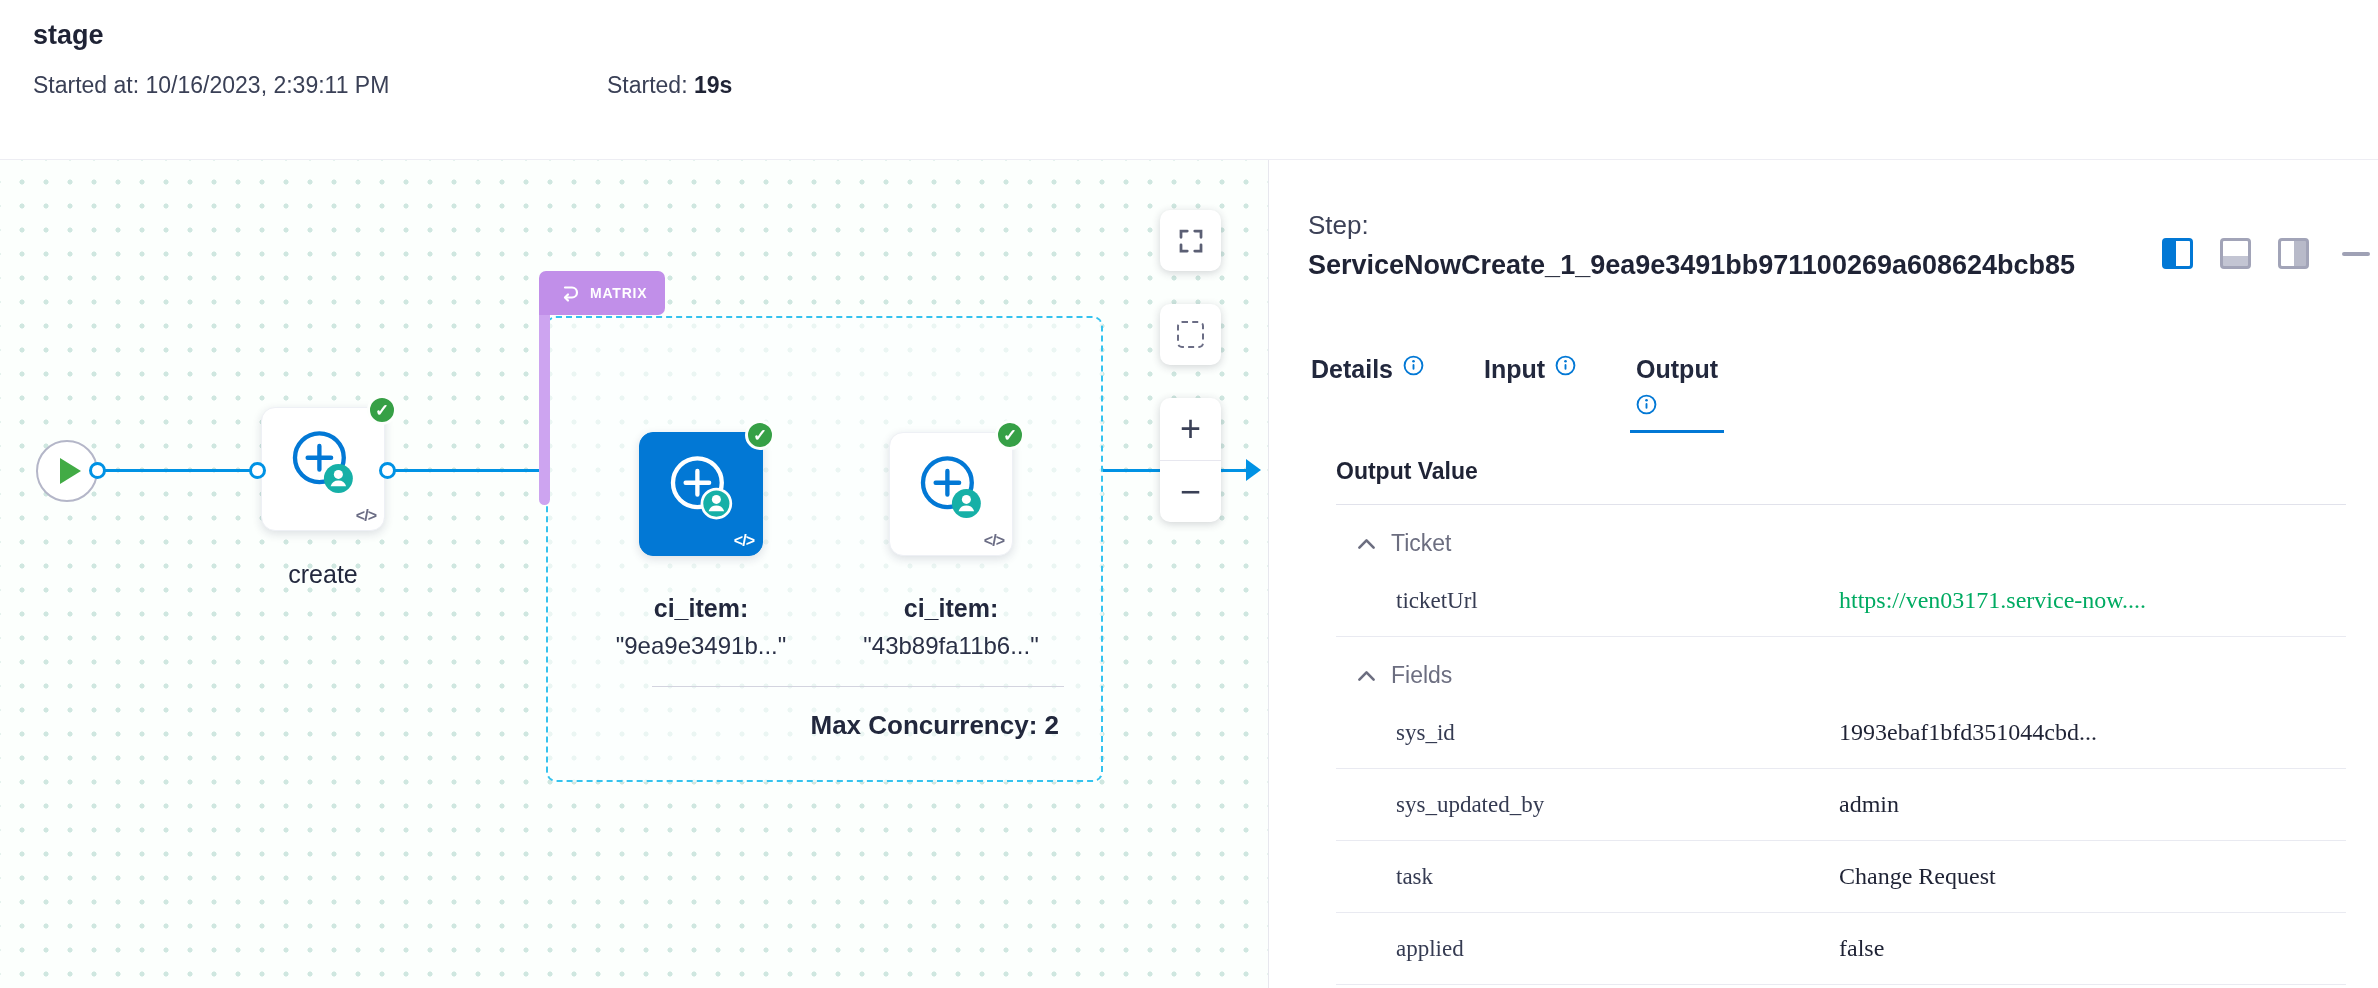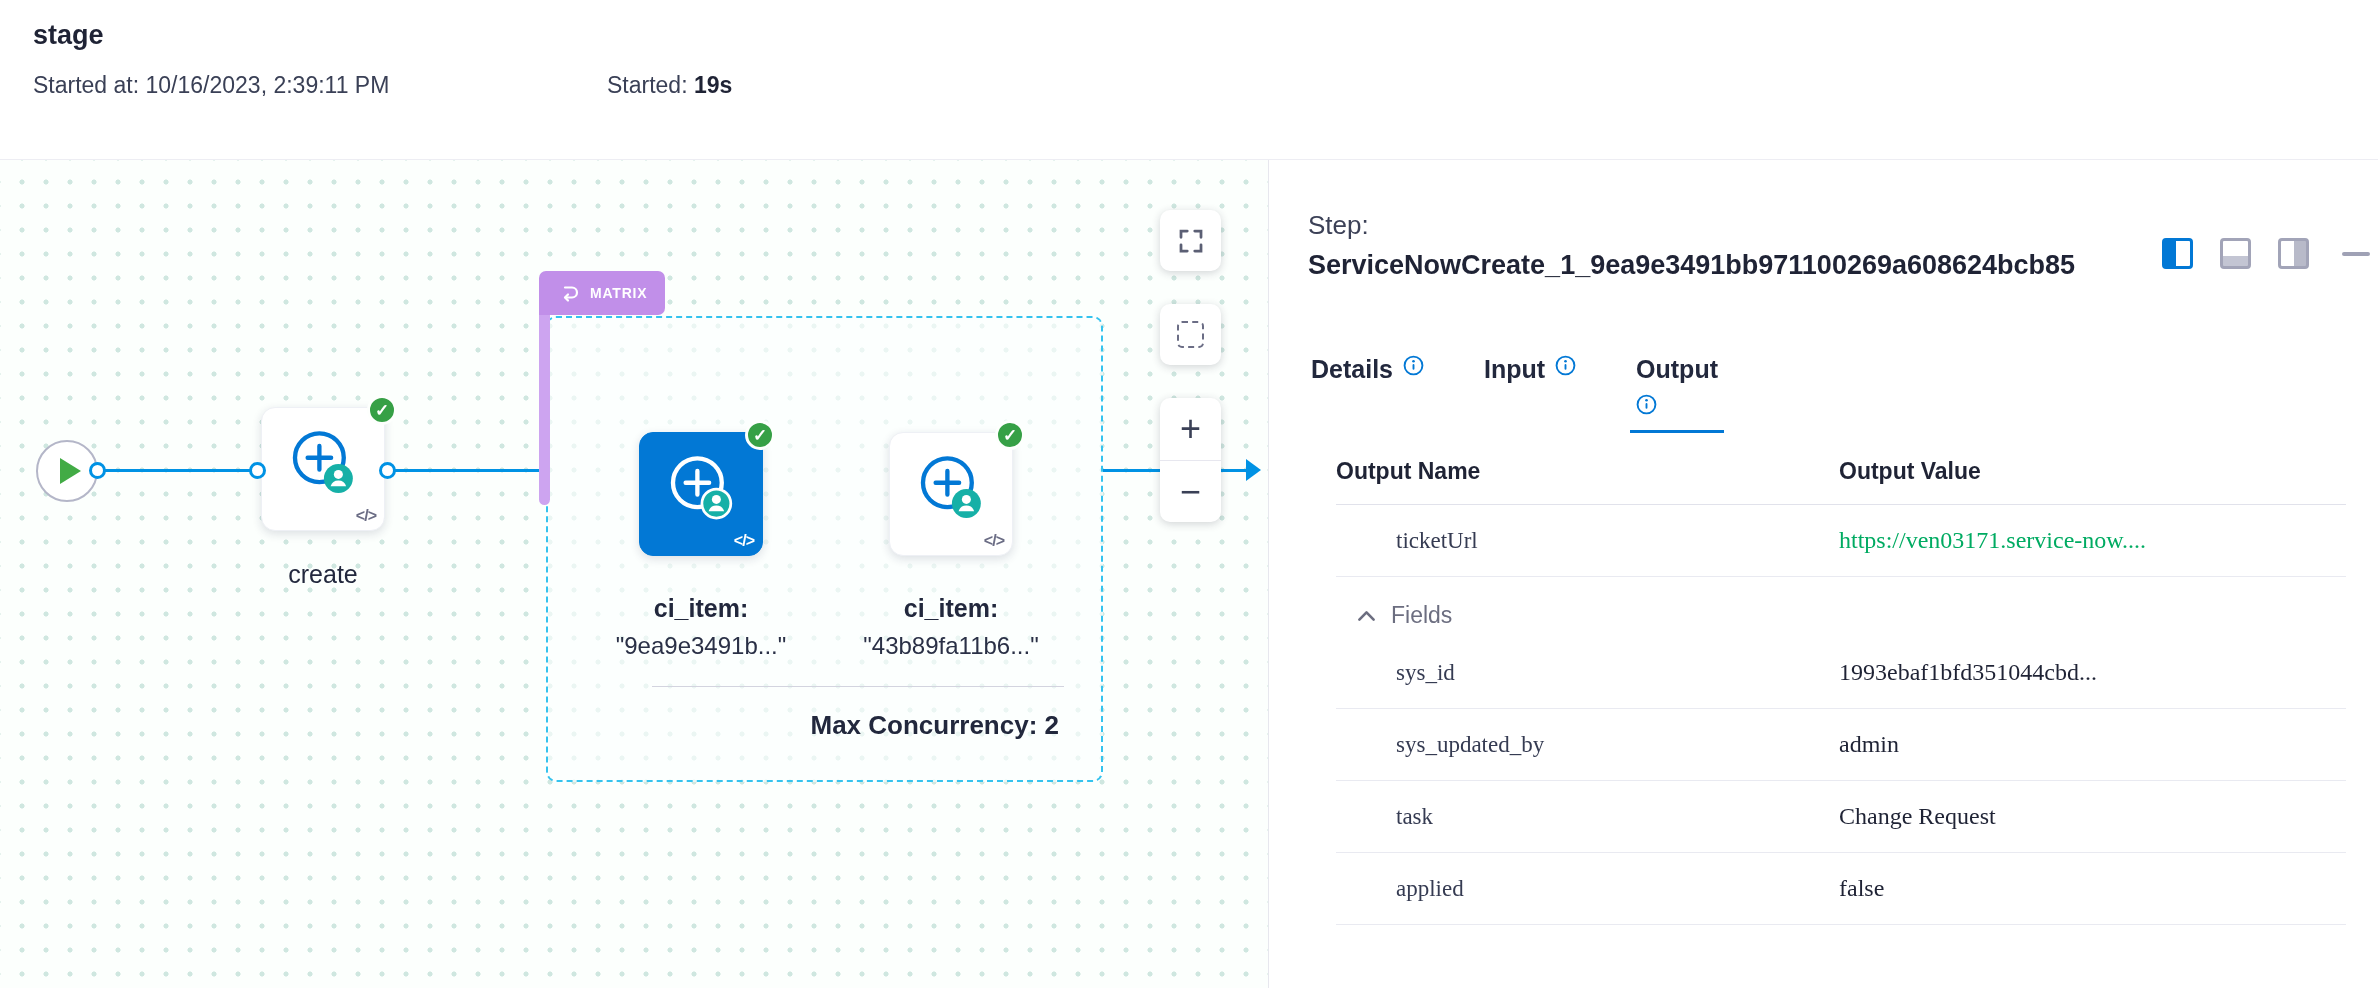--- a/index.html
+++ b/index.html
@@ -252,33 +252,38 @@
         <svg viewBox="0 0 20 20" width="21" height="21">
           <circle cx="10" cy="10" r="8.5" fill="none" stroke="#0278d5" stroke-width="1.8"></circle>
           <rect x="9.1" y="8.6" width="1.8" height="5.4" rx="0.9" fill="#0278d5"></rect>
           <circle cx="10" cy="5.9" r="1.25" fill="#0278d5"></circle>
         </svg>
       </div>
     </div>
 
     <div class="out-table">
       <div class="t-head">
-        <div>Output Name</div>
         <div>Output Value</div>
-      </div>
-
-      <div class="t-row">
-        <div class="t-name">ticketUrl</div>
-        <div class="t-val"><a class="t-link">https://ven03171.service-now....</a></div>
       </div>
 
       <div class="t-group">
         <svg viewBox="0 0 16 10" width="19" height="12">
           <path d="M2 8 L8 2 L14 8" fill="none" stroke="#6c6e80" stroke-width="2.2" stroke-linecap="round" stroke-linejoin="round"></path>
         </svg>
+        <span>Ticket</span>
+      </div>
+      <div class="t-row">
+        <div class="t-name">ticketUrl</div>
+        <div class="t-val"><a class="t-link">https://ven03171.service-now....</a></div>
+      </div>
+
+      <div class="t-group">
+        <svg viewBox="0 0 16 10" width="19" height="12">
+          <path d="M2 8 L8 2 L14 8" fill="none" stroke="#6c6e80" stroke-width="2.2" stroke-linecap="round" stroke-linejoin="round"></path>
+        </svg>
         <span>Fields</span>
       </div>
       <div class="t-row">
         <div class="t-name">sys_id</div>
         <div class="t-val">1993ebaf1bfd351044cbd...</div>
       </div>
       <div class="t-row">
         <div class="t-name">sys_updated_by</div>
         <div class="t-val">admin</div>
       </div>

